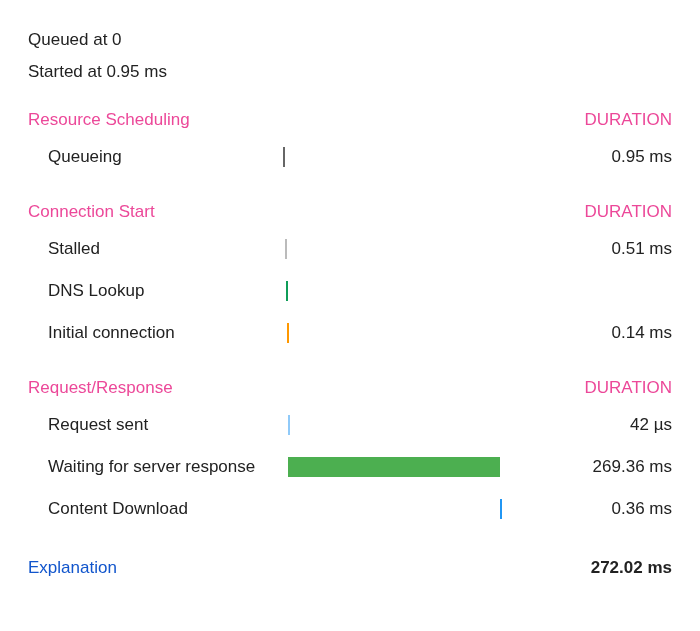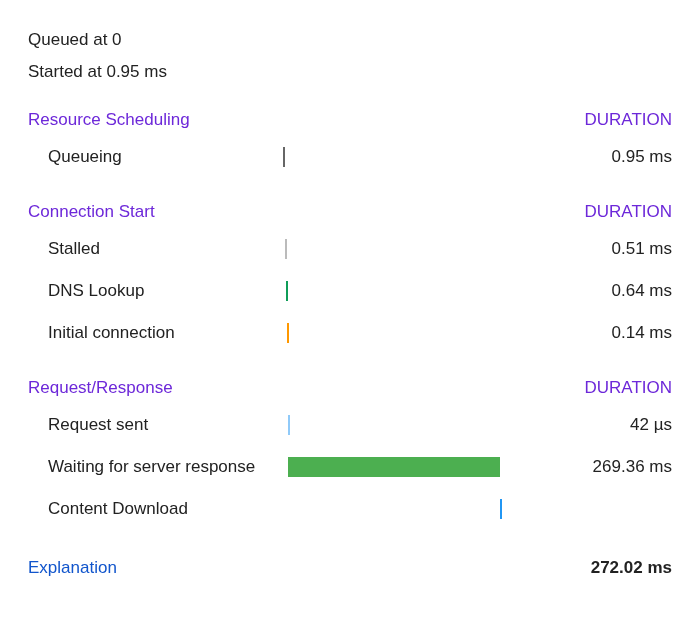--- a/index.html
+++ b/index.html
@@ -15,21 +15,21 @@
       margin-bottom: 12px;
       font-size: 17px;
     }
     .section {
       margin-top: 28px;
     }
     .section-header {
       display: flex;
       justify-content: space-between;
       align-items: baseline;
-      color: #6d28d9;
+      color: #ec4899;
       font-size: 17px;
       margin-bottom: 10px;
     }
     .row {
       display: flex;
       align-items: center;
       padding: 6px 0;
       font-size: 17px;
       margin-top: 8px;
     }
@@ -98,21 +98,20 @@
     <div class="bar-cell">
       <div class="bar" style="left: 22px; width: 1.5px; background: rgb(187, 187, 187);"></div>
     </div>
     <div class="value">0.51 ms</div>
   </div>
   <div class="row">
     <div class="label">DNS Lookup</div>
     <div class="bar-cell">
       <div class="bar" style="left: 23px; width: 1.5px; background: rgb(15, 157, 88);"></div>
     </div>
-    <div class="value">0.64 ms</div>
   </div>
   <div class="row">
     <div class="label">Initial connection</div>
     <div class="bar-cell">
       <div class="bar" style="left: 24px; width: 1.5px; background: rgb(255, 152, 0);"></div>
     </div>
     <div class="value">0.14 ms</div>
   </div>
 </div>
 
@@ -133,19 +132,20 @@
     <div class="bar-cell">
       <div class="bar" style="left: 25px; width: 212px; background: rgb(76, 175, 80);"></div>
     </div>
     <div class="value">269.36 ms</div>
   </div>
   <div class="row">
     <div class="label">Content Download</div>
     <div class="bar-cell">
       <div class="bar" style="left: 237px; width: 1.5px; background: rgb(33, 150, 243);"></div>
     </div>
+    <div class="value">0.36 ms</div>
   </div>
 </div>
 
 <div class="footer">
   <span class="link">Explanation</span>
   <span class="total">272.02 ms</span>
 </div>
 
 </body></html>

